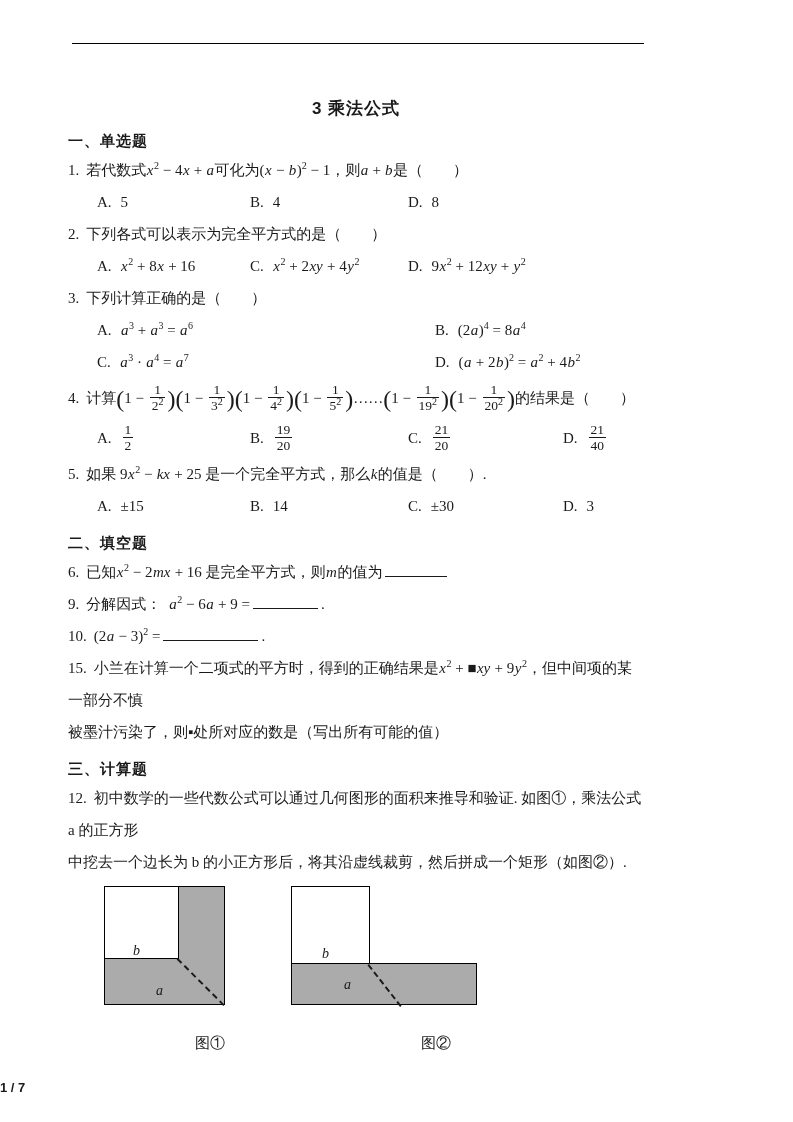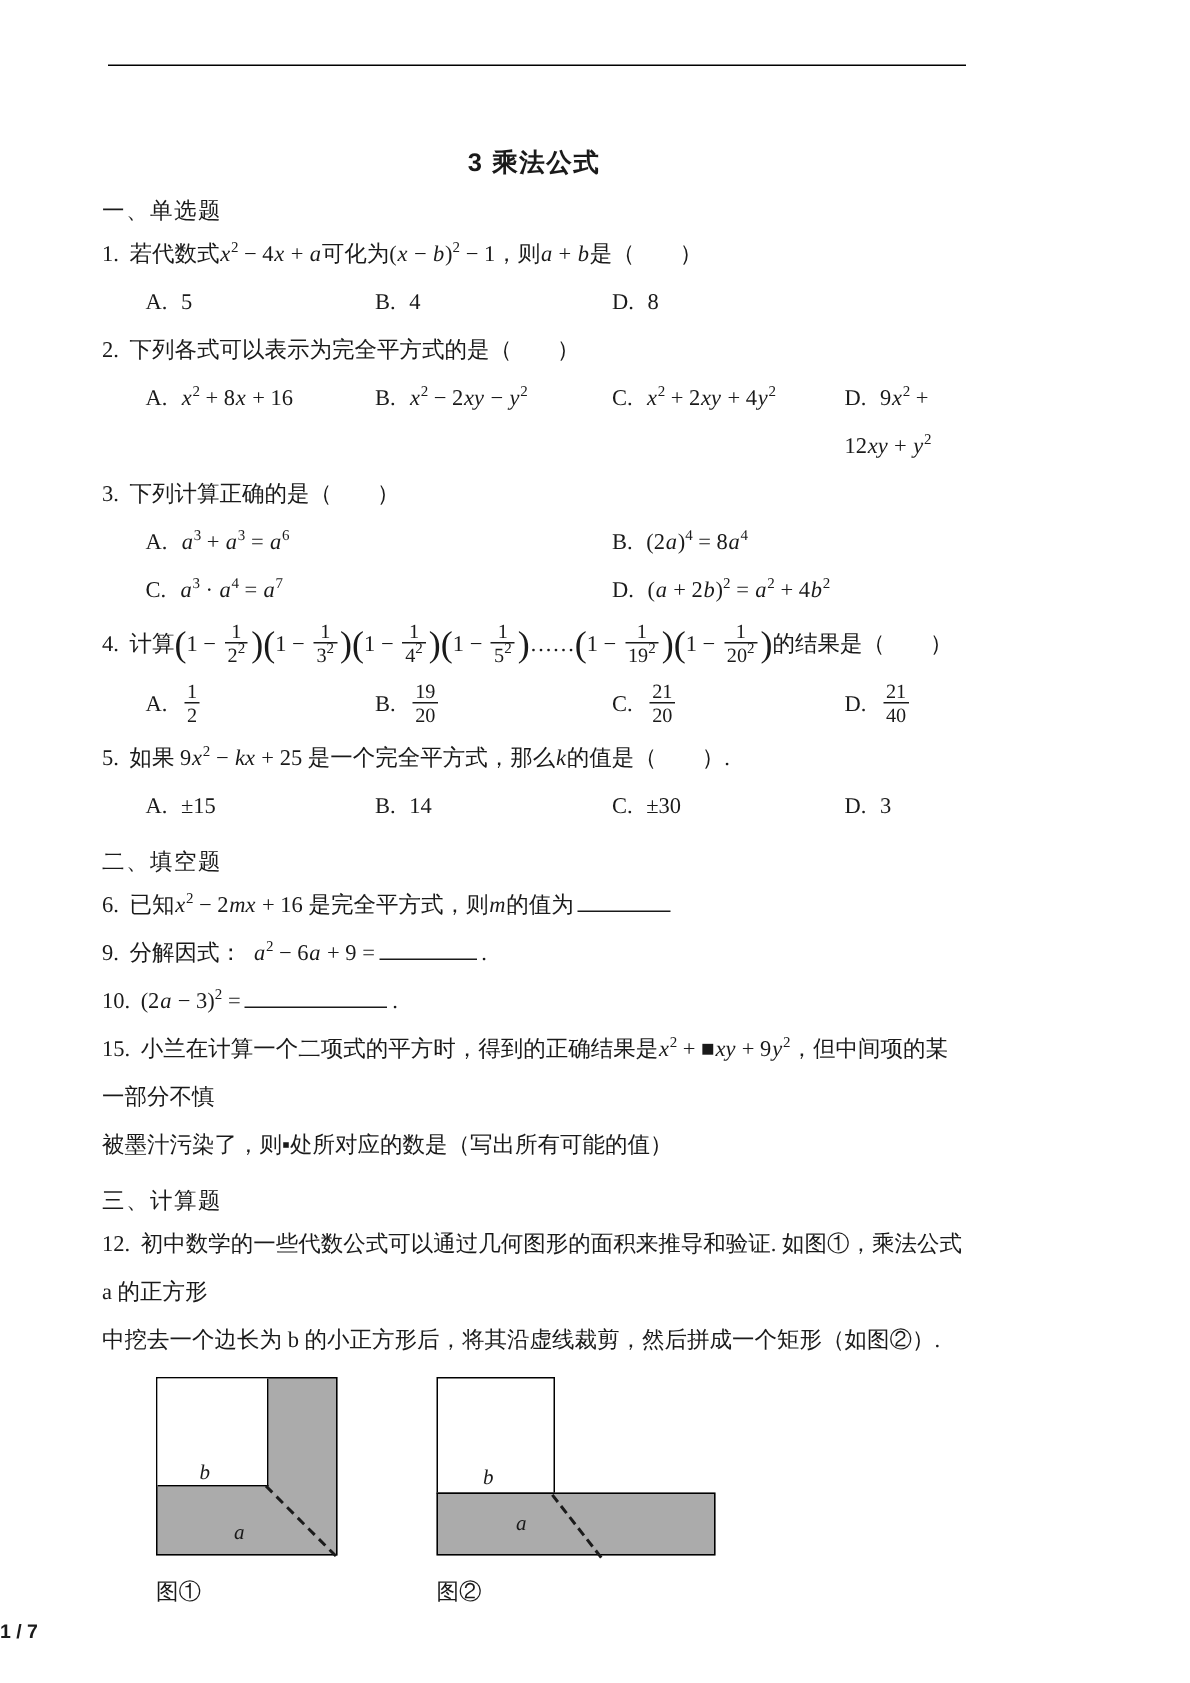--- a/index.html
+++ b/index.html
@@ -3,55 +3,55 @@
 <meta charset="utf-8">
 <style>
   html,body{margin:0;padding:0;background:#ffffff;}
   .page{position:relative;width:698px;height:1122px;background:#fff;overflow:hidden;
         font-family:"Liberation Serif","DejaVu Serif",serif;font-size:15px;color:#1a1a1a;}
   .top-rule{position:absolute;top:43px;left:72px;right:54px;border-top:1.5px solid #000;}
   .content{padding:0 54px 0 68px;}
   .title{margin:0;padding-top:97px;text-align:center;
          font-family:"Liberation Sans","DejaVu Sans",sans-serif;font-size:17px;font-weight:700;letter-spacing:1px;}
   h2.sec{margin:8px 0 0 0;font-family:"Liberation Sans","DejaVu Sans",sans-serif;
-         font-size:15px;font-weight:400;line-height:26px;letter-spacing:1px;}
+         font-size:15px;font-weight:700;line-height:26px;letter-spacing:1px;}
   .qline{line-height:32px;min-height:32px;}
   .qline.tall{line-height:40px;min-height:40px;}
   .cont{margin-left:0;}
   .qnum{margin-right:7px;}
   .m{white-space:pre-wrap;}
   .m i{font-style:italic;padding:0 .5px;}
   sup{font-size:10px;line-height:0;}
   .frac{display:inline-block;vertical-align:middle;text-align:center;margin:0 2px;transform:translateY(-2px);}
   .frac>span{display:block;line-height:1.12;padding:0 2px;font-size:13.5px;}
   .fnum{border-bottom:1px solid #1a1a1a;}
   .rad{border-top:1px solid #1a1a1a;padding-top:1px;}
   .bigp{font-size:24px;line-height:1;vertical-align:middle;position:relative;top:-1px;}
   .blank{display:inline-block;height:15px;border-bottom:1px solid #1a1a1a;margin:0 3px;vertical-align:baseline;}
   .optrow{margin-left:29px;display:grid;line-height:32px;min-height:32px;}
   .optrow.tall{line-height:40px;min-height:40px;}
   .cols4{grid-template-columns:153px 158px 155px auto;}
-  .cols2{grid-template-columns:311px auto;}
+  .cols2{grid-template-columns:311px auto;gap:27px;}
   .olabel{margin-right:9px;}
   
   .figrow{display:flex;margin:8px 0 0 36px;gap:66px;}
   .fig{position:relative;}
   .fig1{width:121px;height:119px;border:1px solid #000;box-sizing:border-box;}
   .f1-white{position:absolute;left:0;top:0;width:74px;height:72px;background:#fff;
             border-right:1px solid #000;border-bottom:1px solid #000;box-sizing:border-box;}
   .fig2{width:186px;height:119px;}
   .f2-white{position:absolute;left:0;top:0;width:79px;height:78px;background:#fff;border:1px solid #000;box-sizing:border-box;}
   .f2-gray{position:absolute;left:0;top:77px;width:186px;height:42px;border:1px solid #000;box-sizing:border-box;}
   .flabel{position:absolute;font-style:italic;font-size:14px;line-height:1;z-index:3;}
   .f1-b{left:28px;top:57px;} .f1-a{left:51px;top:97px;}
   .f2-b{left:31px;top:61px;} .f2-a{left:53px;top:92px;}
   .dash{position:absolute;border-top:2px dashed #1b1b1b;transform-origin:0 0;z-index:2;}
   .d1{left:73px;top:71px;width:66px;transform:rotate(45deg);}
   .d2{left:78px;top:78px;width:53px;transform:rotate(52deg);}
-  .figcap{margin-top:15px;text-align:left;font-size:15px;}
+  .figcap{margin-top:29px;text-align:right;font-size:15px;}
   .page-num{position:absolute;left:0;right:80px;top:1080px;text-align:left;
             font-family:"Liberation Sans","DejaVu Sans",sans-serif;font-weight:700;font-size:13px;}
 </style>
 </head>
 <body>
 
 <div class="page">
   <div class="top-rule"></div>
   <div class="content">
 
@@ -66,21 +66,20 @@
       <span class="opt"><span class="olabel">A.</span><span class="m">5</span></span>
       <span class="opt"><span class="olabel">B.</span><span class="m">4</span></span>
       <span class="opt"><span class="olabel">D.</span><span class="m">8</span></span>
     </div>
 
     <div class="qline">
       <span class="qnum">2.</span><span class="m">下列各式可以表示为完全平方式的是（　　）</span>
     </div>
     <div class="optrow cols4">
       <span class="opt"><span class="olabel">A.</span><span class="m"><i>x</i><sup>2</sup> + 8<i>x</i> + 16</span></span>
-      <span class="opt"><span class="olabel">B.</span><span class="m"><i>x</i><sup>2</sup> − 2<i>xy</i> − <i>y</i><sup>2</sup></span></span>
       <span class="opt"><span class="olabel">C.</span><span class="m"><i>x</i><sup>2</sup> + 2<i>xy</i> + 4<i>y</i><sup>2</sup></span></span>
       <span class="opt"><span class="olabel">D.</span><span class="m">9<i>x</i><sup>2</sup> + 12<i>xy</i> + <i>y</i><sup>2</sup></span></span>
     </div>
 
     <div class="qline">
       <span class="qnum">3.</span><span class="m">下列计算正确的是（　　）</span>
     </div>
     <div class="optrow cols2">
       <span class="opt"><span class="olabel">A.</span><span class="m"><i>a</i><sup>3</sup> + <i>a</i><sup>3</sup> = <i>a</i><sup>6</sup></span></span>
       <span class="opt"><span class="olabel">B.</span><span class="m">(2<i>a</i>)<sup>4</sup> = 8<i>a</i><sup>4</sup></span></span>

